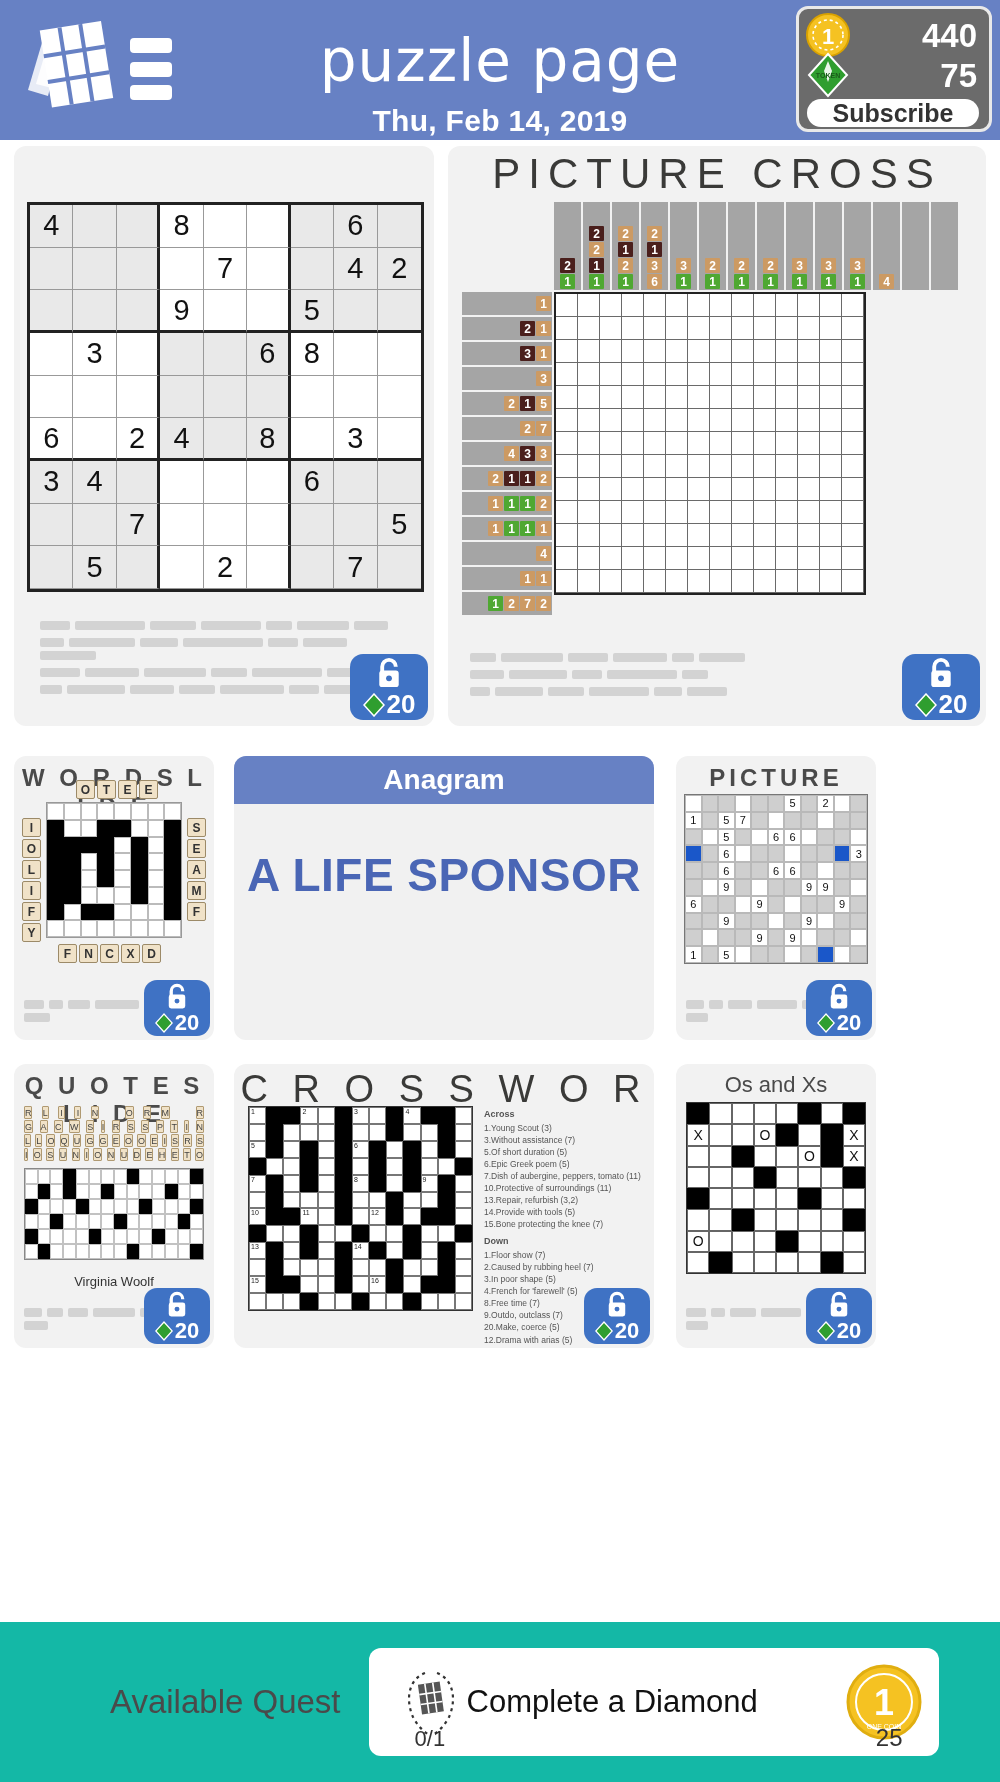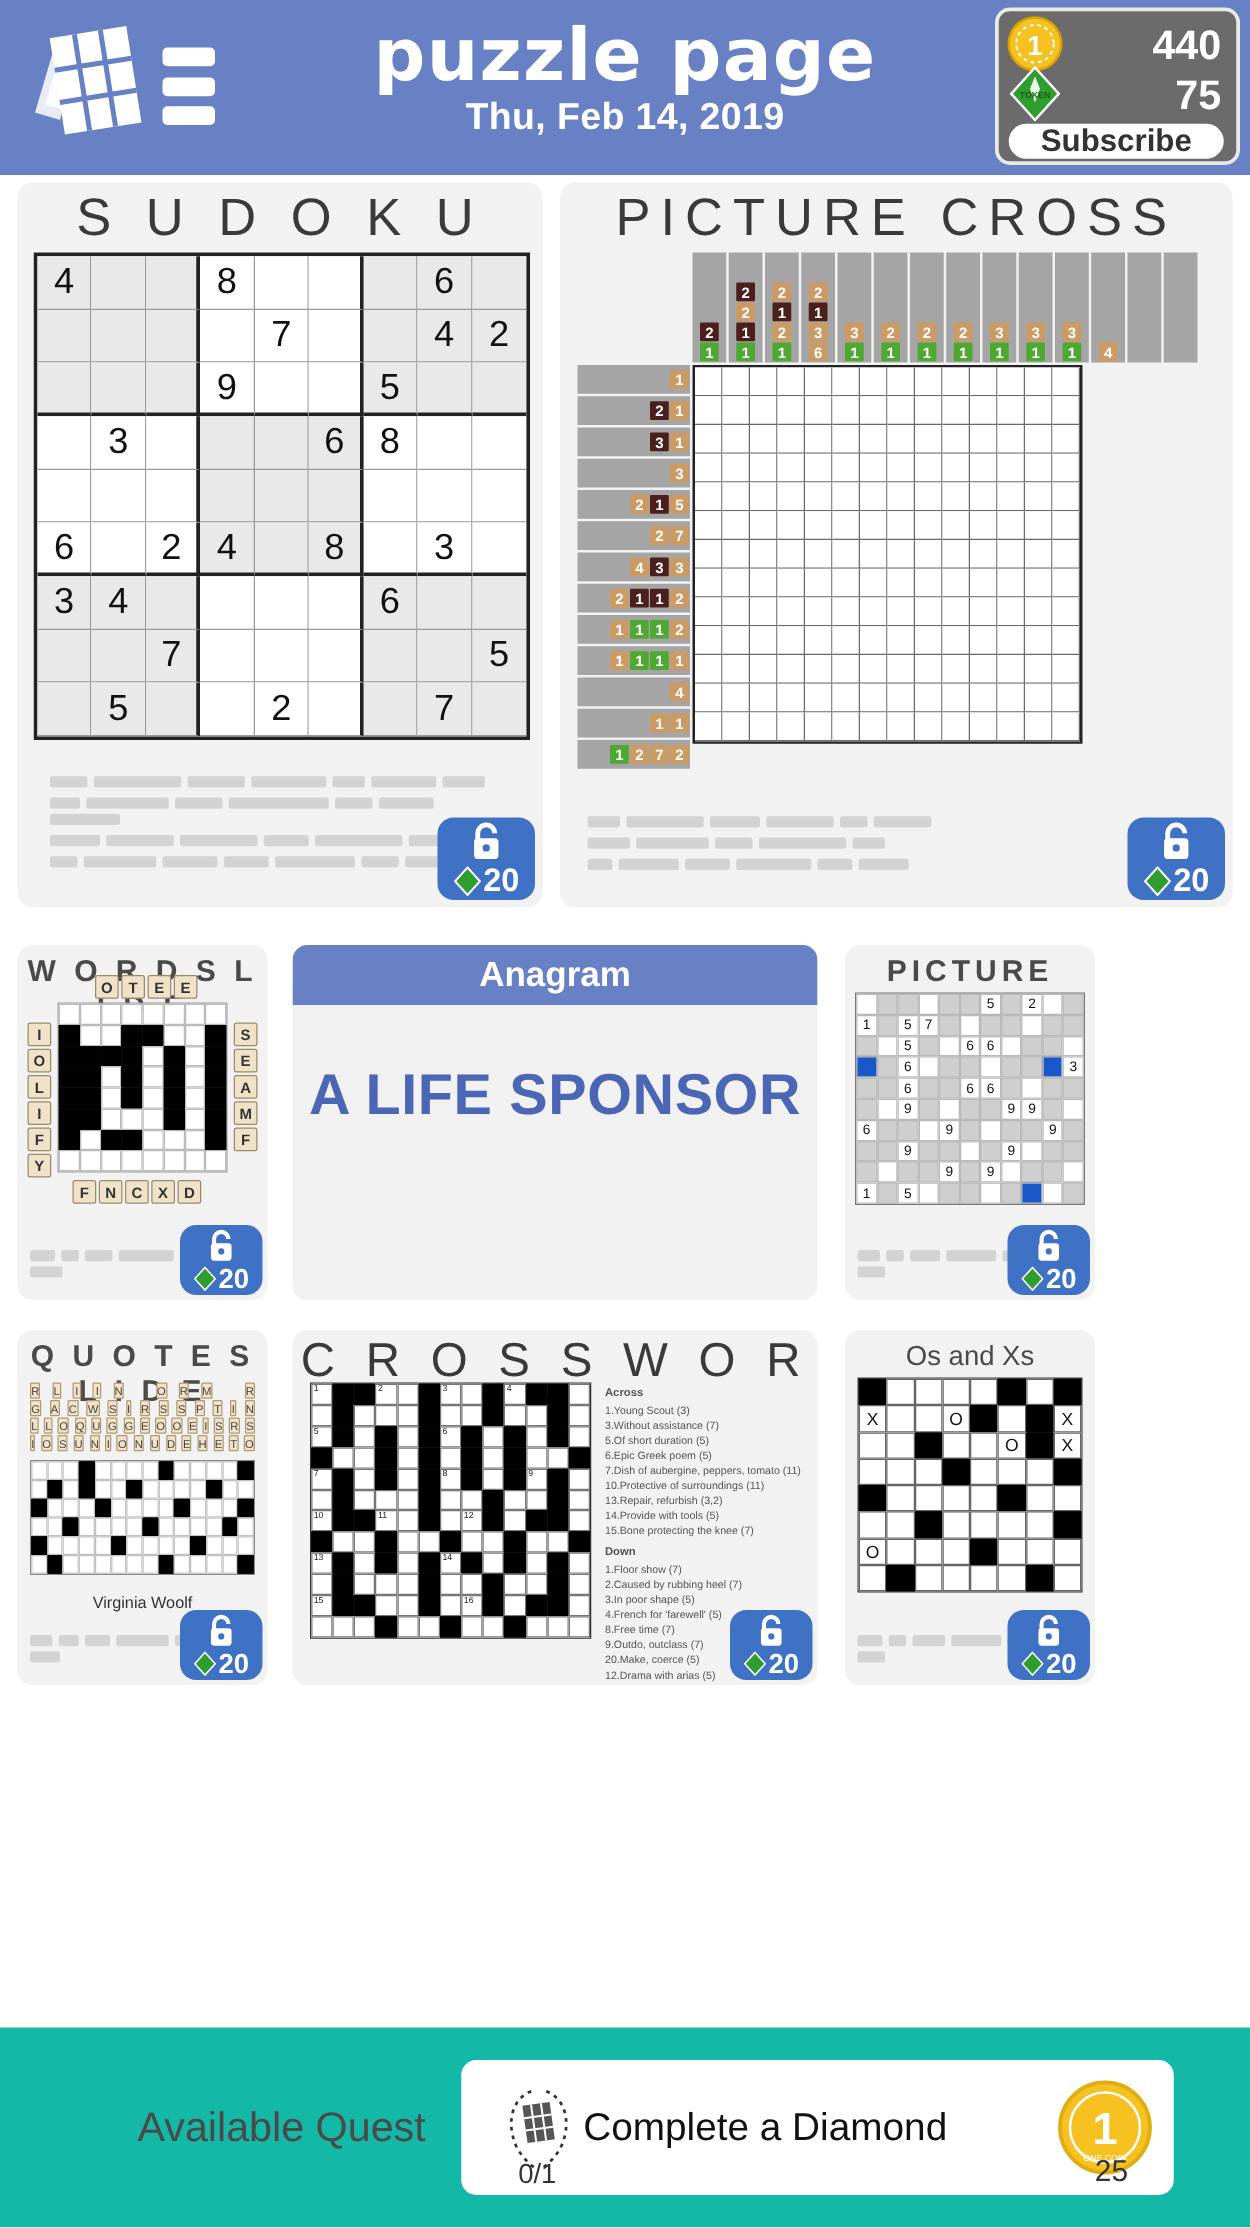--- a/index.html
+++ b/index.html
@@ -16,24 +16,24 @@
     position:relative; height:140px; background:#6781c4;
     display:flex; align-items:flex-start;
   }
   .logo-wrap { position:absolute; left:22px; top:18px; width:95px; height:105px; }
   .logo-wrap svg { width:100%; height:100%; display:block; }
   .menu-btn { position:absolute; left:128px; top:38px; width:46px; height:62px;
     display:flex; flex-direction:column; justify-content:space-between; align-items:center; cursor:pointer; }
   .menu-btn i { display:block; width:42px; height:15px; background:#fff; border-radius:4px; }
   .title-block { position:absolute; left:0; right:0; top:14px; text-align:center; pointer-events:none; }
   .brand {
-    font-size:58px; color:#fff; letter-spacing:1px; font-weight:700;
-    font-family:"DejaVu Sans", sans-serif; line-height:1.05;
+    font-size:58px; color:#fff; letter-spacing:1px; font-weight:400;
+    font-family:"DejaVu Sans", sans-serif; line-height:1.05;margin-top:17px;
   }
-  .datestamp { font-size:30px; color:#fff; font-weight:bold; margin-top:2px; letter-spacing:0.3px; }
+  .datestamp { font-size:30px; color:#fff; font-weight:bold; margin-top:12px; letter-spacing:0.3px; }
 
   .currency {
     position:absolute; right:8px; top:6px; width:196px; height:126px;
     background:#6b6b6b; border:3px solid #e9e9e9; border-radius:12px;
     padding:6px 8px 6px 6px;
   }
   .cur-row { display:flex; align-items:center; height:40px; }
   .cur-amount { flex:1; text-align:right; color:#fff; font-size:33px; font-weight:bold; line-height:1; padding-right:4px;}
   .coin-ic { width:46px; height:46px; flex:0 0 46px; }
   .gem-ic { width:46px; height:46px; flex:0 0 46px; }
@@ -232,21 +232,20 @@
           <polygon points="23,9 27,19 23,30 19,19" fill="#fff" opacity="0.9"></polygon>
           <text x="23" y="26" text-anchor="middle" font-size="7" font-weight="bold" fill="#1a5c1a" font-family="Liberation Sans, sans-serif">TOKEN</text>
         </svg>
         <div class="cur-amount">75</div>
       </div>
       <div class="subscribe-btn">Subscribe</div>
     </div>
   </div>
 
   <div class="card" id="sudoku-card">
-    <div class="card-title">S U D O K U</div>
     <div class="sudoku-grid" id="sudoku-grid">
         <div class="sc shade">4</div>
         <div class="sc shade"></div>
         <div class="sc shade br"></div>
         <div class="sc">8</div>
         <div class="sc"></div>
         <div class="sc br"></div>
         <div class="sc shade"></div>
         <div class="sc shade">6</div>
         <div class="sc shade"></div>

